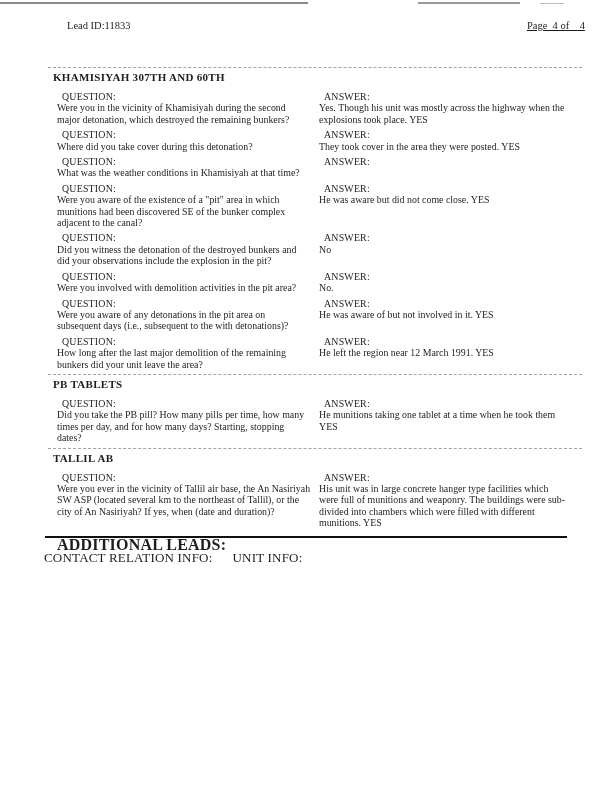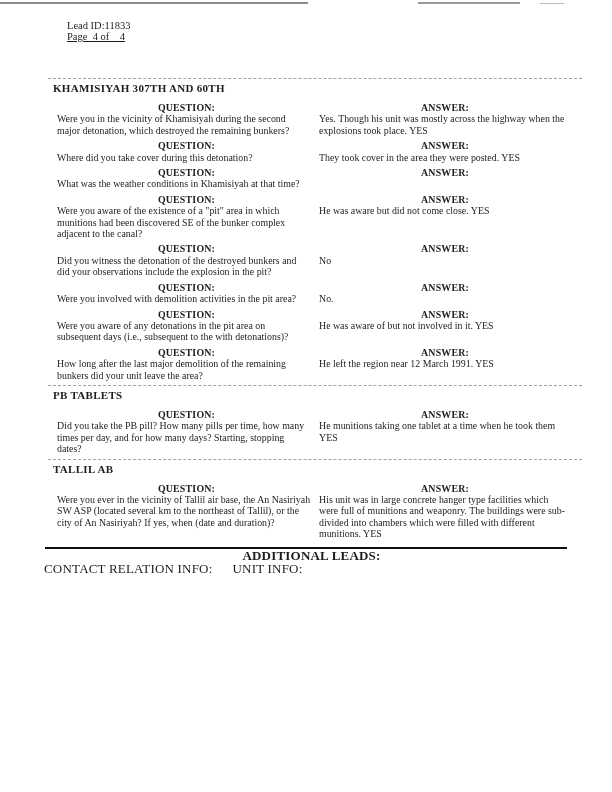--- a/index.html
+++ b/index.html
@@ -15,21 +15,20 @@
   
   .scanmark { position:absolute; background:#8c8c8c; }
   .scanmark.m1 { left:0;   top:2px; width:308px; height:2px; }
   .scanmark.m2 { left:418px; top:2px; width:102px; height:1.5px; background:#9a9a9a; }
   .scanmark.m3 { left:540px; top:3px; width:24px; height:1px; background:#bdbdbd; }
 
   .hdr {
     display:flex; justify-content:space-between; align-items:baseline;
     padding:20px 27px 0 67px;
     font-size:10.5px;
-    flex-direction:column;
   }
   .pgnum { white-space:pre;text-decoration:underline; }
 
   .content { margin:36px 46px 0 57px; font-size:9.9px; line-height:11.4px; }
 
   .sep {
     border-top:1px dashed #a3a3a3;
     height:0;
     margin:0 -16px 0 -9px;
   }
@@ -37,30 +36,30 @@
 
   h2.sec-title {
     font-size:11px; line-height:12px;
     font-weight:bold; letter-spacing:0.3px;
     margin:3px 0 8px -4px;
   }
 
   .qa-row { display:flex; gap:8px; margin-bottom:4px; }
   .q-col { width:254px; flex:0 0 254px; }
   .a-col { flex:1 1 auto; min-width:0; }
-  .lbl { font-weight:bold; padding-left:5px; letter-spacing:0.2px;text-align:center; }
+  .lbl { font-weight:normal; padding-left:5px; letter-spacing:0.2px; }
 
   .footer-rule {
     border-top:2.5px solid #101010;
     width:522px;
     margin:7px 0 0 -12px;
   }
   .add-leads {
-    font-weight:bold; font-size:13px; line-height:12px;
-    letter-spacing:0.2px; margin-top:1px;text-align:center;
+    font-weight:bold; font-size:16px; line-height:12px;
+    letter-spacing:0.2px; margin-top:1px;
   }
   .contact-row {
     font-size:13px; line-height:12px;
     margin-left:-13px; margin-top:1px;
     display:flex; gap:20px;
     letter-spacing:0.2px;
   }
 </style>
 </head>
 <body>

